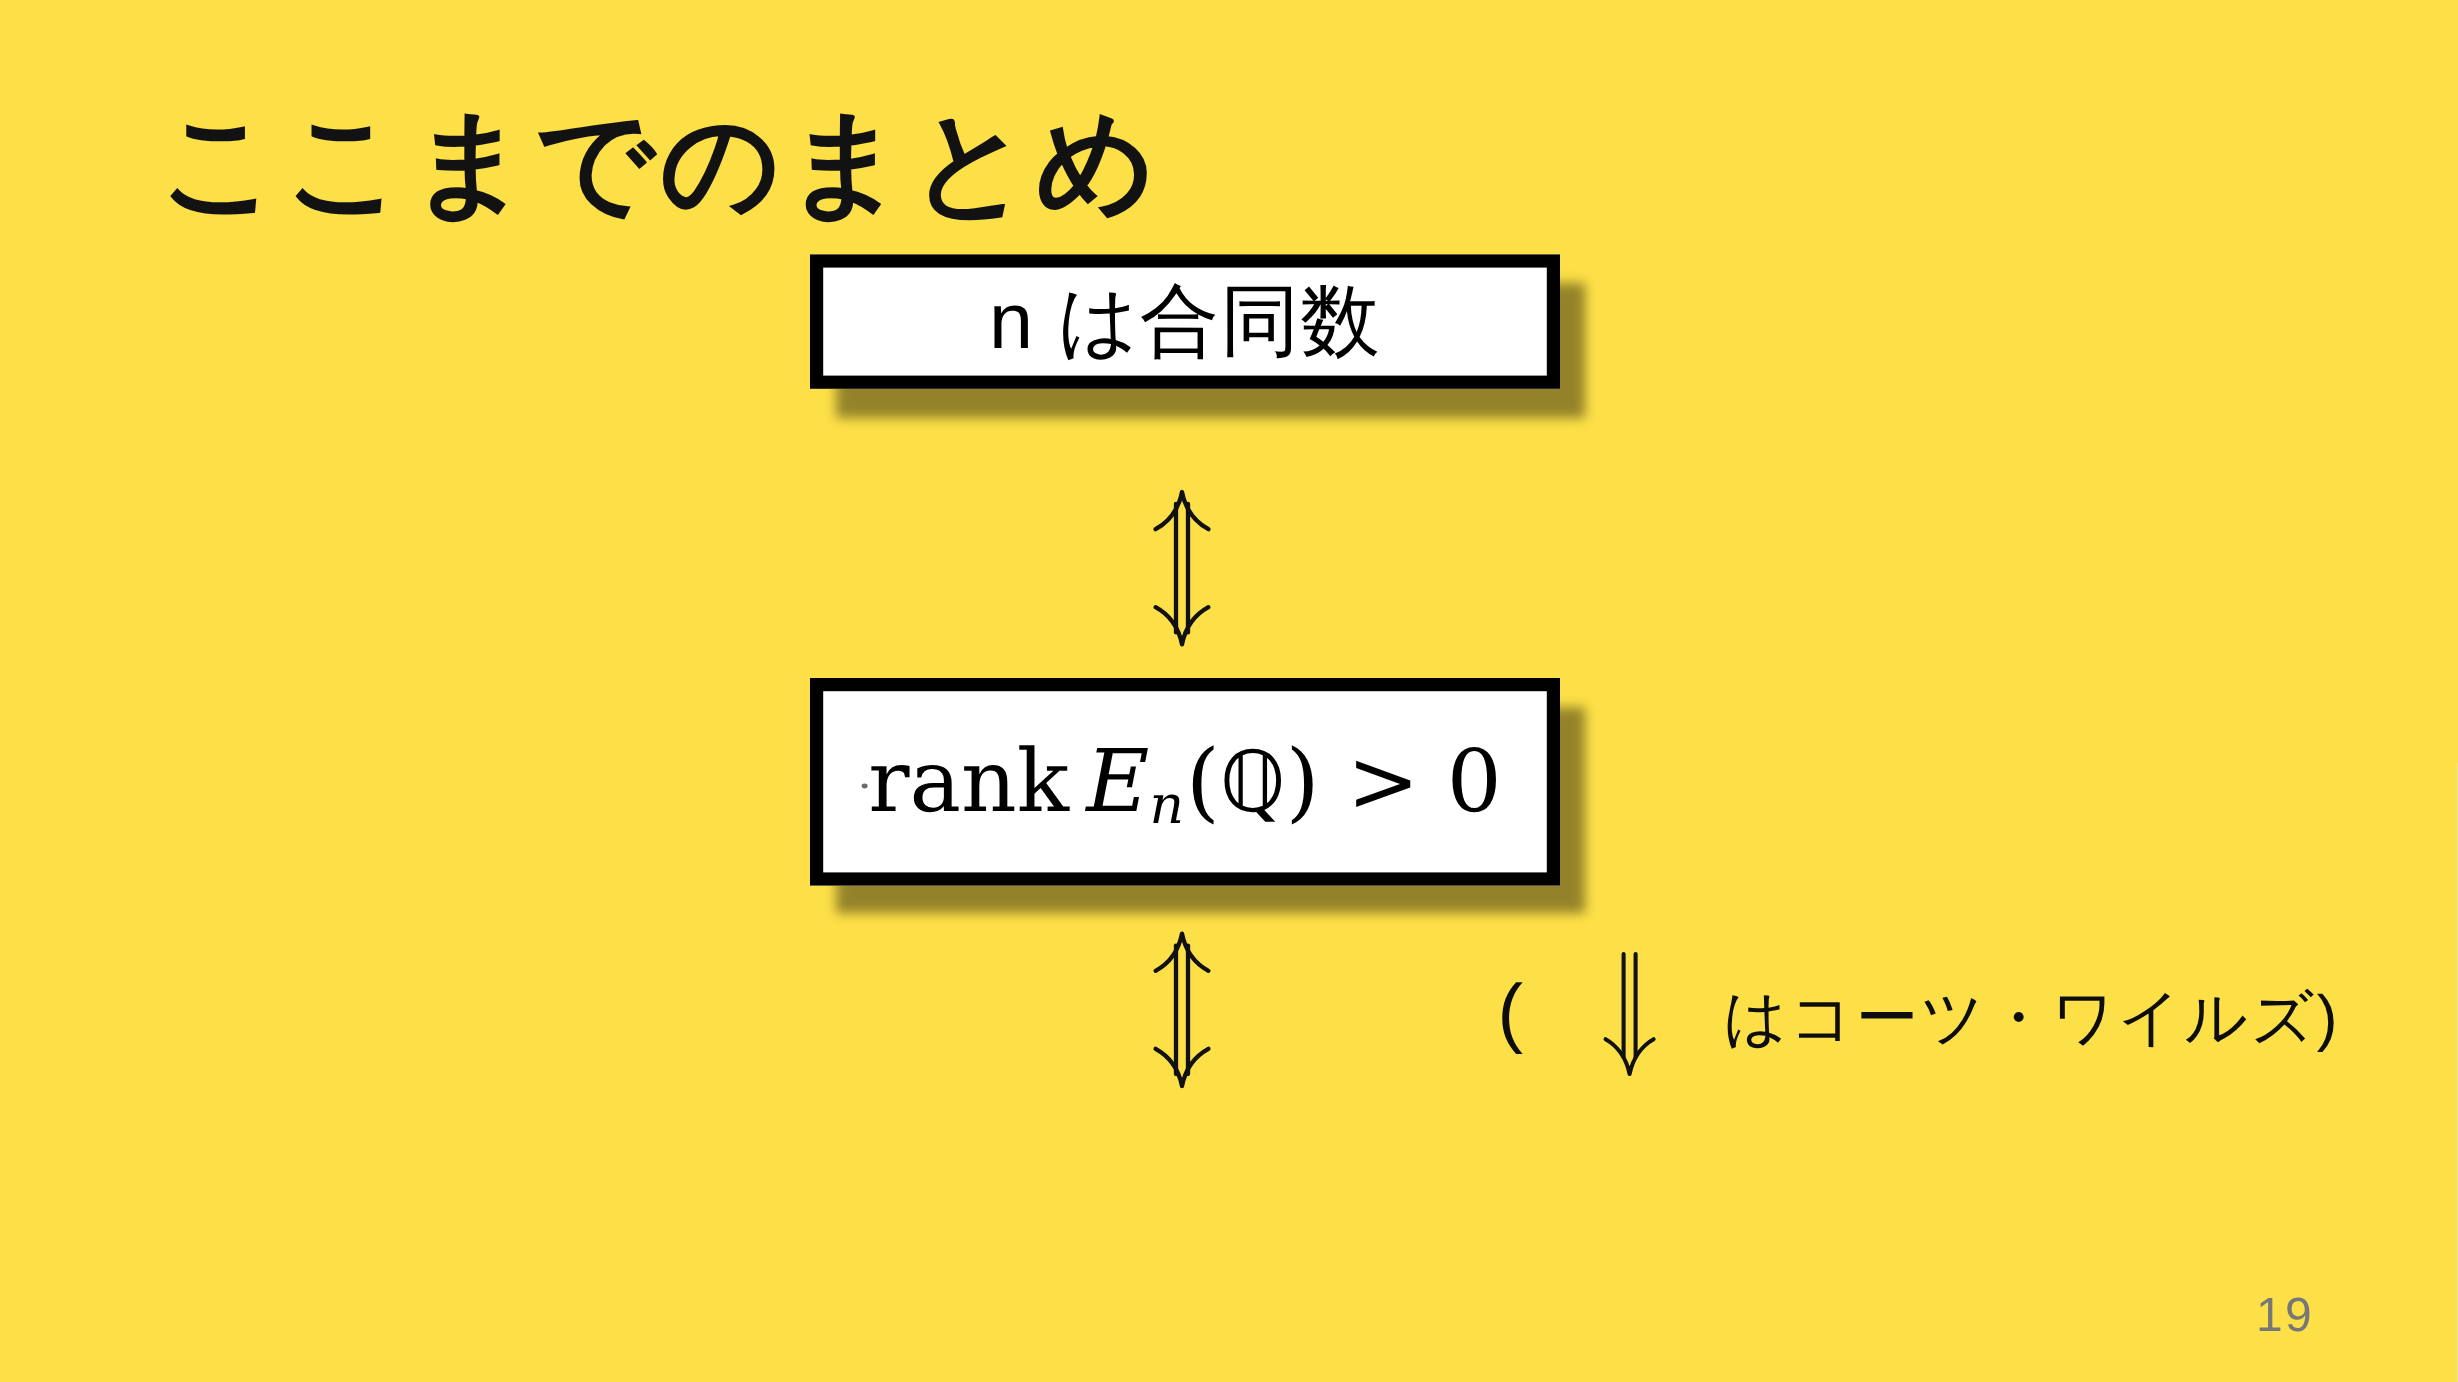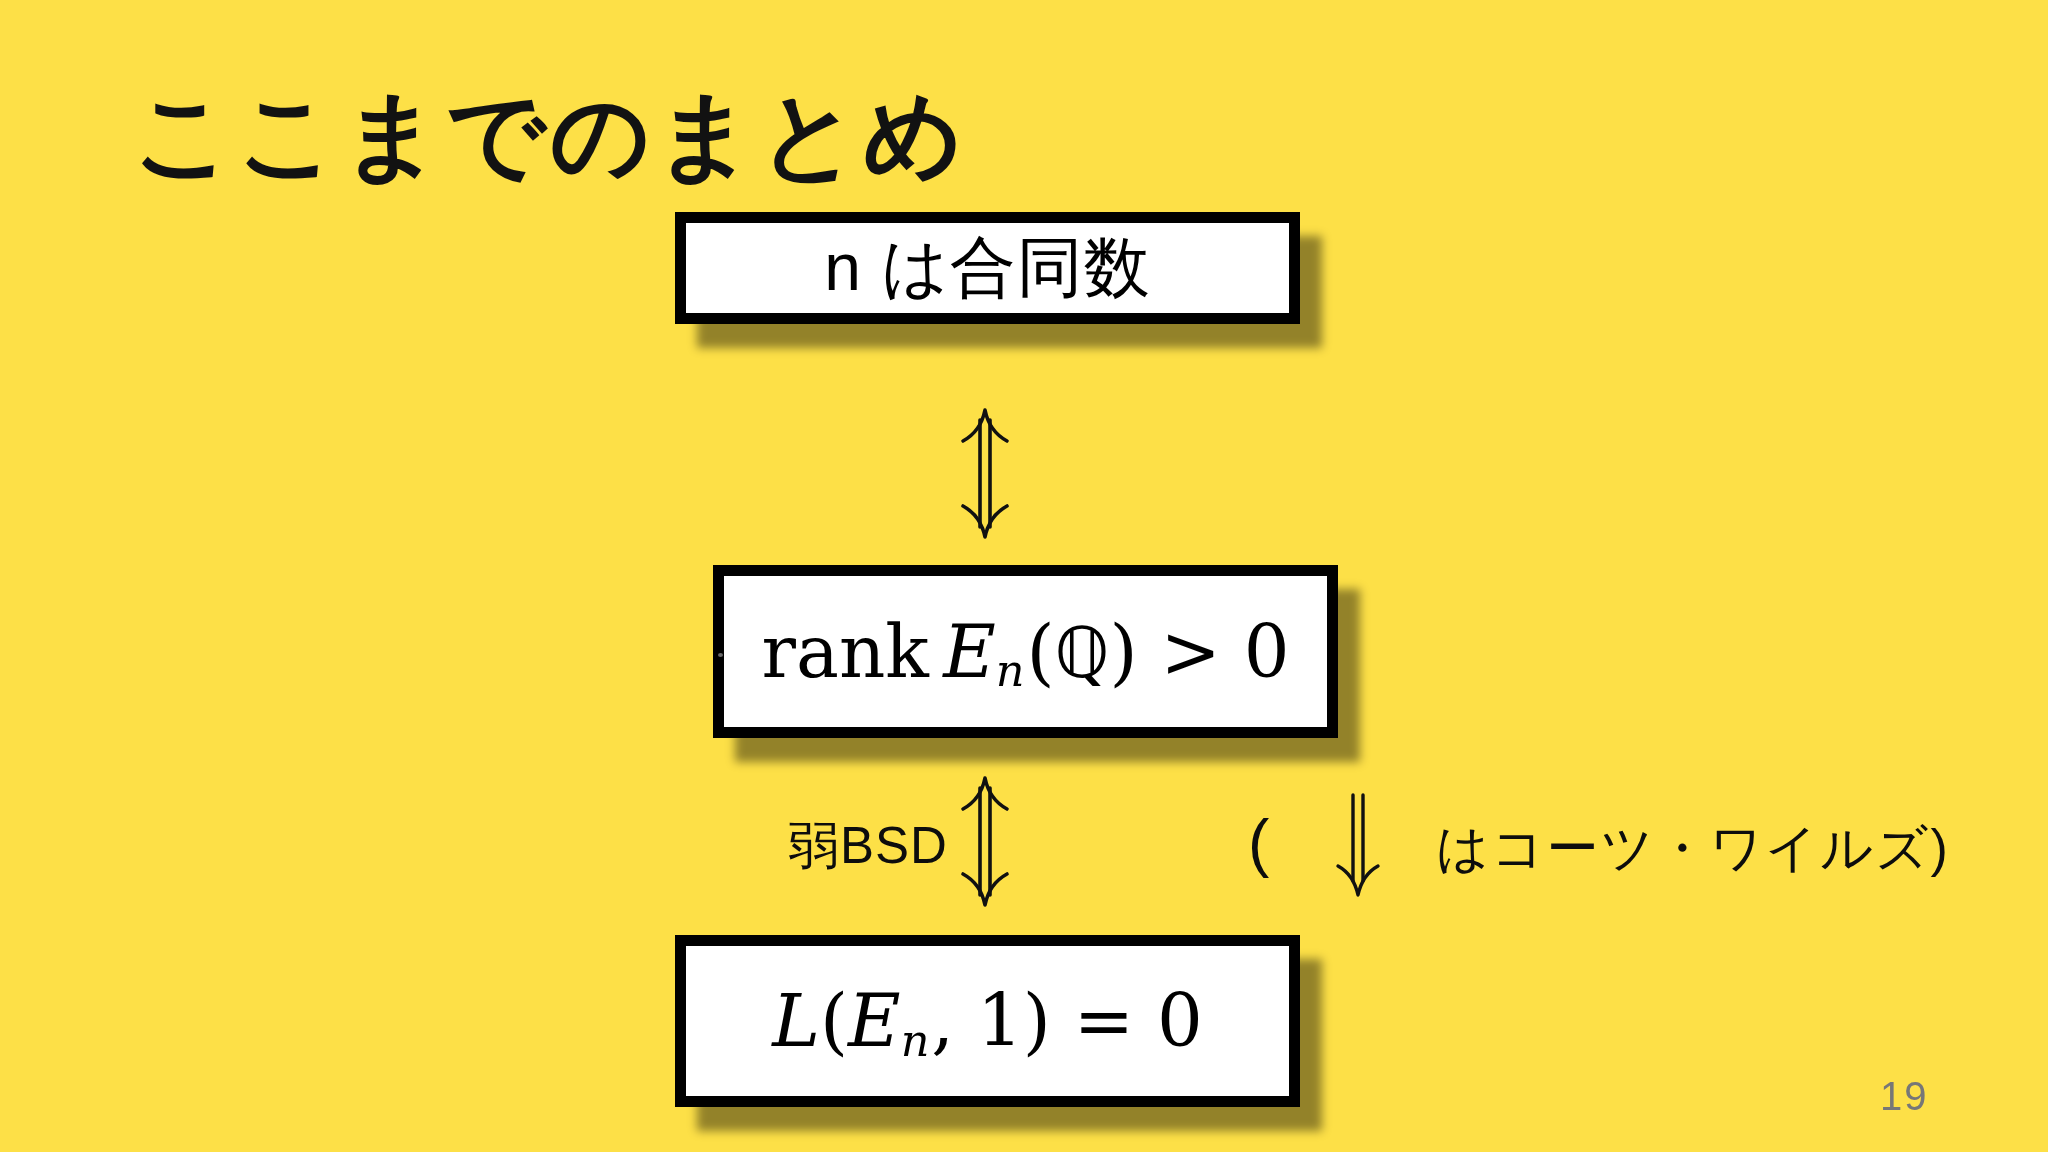--- a/index.html
+++ b/index.html
@@ -19,21 +19,21 @@
   }
   
   .node{
     position:absolute;left:675px;width:625px;
     background:#fff;border:11px solid #000;box-sizing:border-box;
     box-shadow:22px 24px 9px rgba(0,0,0,0.42);
     display:flex;align-items:center;justify-content:center;
     white-space:nowrap;
   }
   .node.n1{top:212px;height:112px;font-size:66px;font-weight:500;letter-spacing:1px;}
-  .node.n2{top:565px;height:173px;margin-left:38px;}
+  .node.n2{top:565px;height:173px;}
   .node.n3{top:935px;height:172px;}
   .math{
     font-family:"DejaVu Serif","Liberation Serif",serif;
     font-size:72px;line-height:1;letter-spacing:0;
   }
   .math .rm{font-style:normal;}
   .math .it{font-style:italic;}
   .math .sp{margin-right:0.20em;}
   .math .sub{font-style:italic;font-size:0.62em;position:relative;top:0.22em;margin-right:0.04em;}
   .math .bb{font-family:"DejaVu Sans",sans-serif;font-size:0.97em;}
@@ -84,42 +84,36 @@
     </svg>
   </div>
 
   <div class="node n2">
     <span class="math">
       <span class="rm sp">rank</span><span class="it">E</span><span class="sub">n</span><span class="rm">(</span><span class="bb">ℚ</span><span class="rm">) &gt; 0</span>
     </span>
   </div>
   <div class="stray-dot"></div>
 
-  <div class="edge-label">弱BSD</div>
 
   <div class="arrow" style="left:955px;top:774px;">
     <svg width="60" height="135" viewBox="0 0 60 135" fill="none" stroke="#111" stroke-width="3.6" stroke-linecap="round" stroke-linejoin="round">
       <path d="M25 14 L25 121"></path>
       <path d="M35 14 L35 121"></path>
       <path d="M8 35 C19 29 27 19 30 4 C33 19 41 29 52 35"></path>
       <path d="M8 100 C19 106 27 116 30 131 C33 116 41 106 52 100"></path>
     </svg>
   </div>
 
   <div class="ann-paren">(</div>
   <div class="arrow" style="left:1334px;top:792px;">
     <svg width="48" height="108" viewBox="0 0 48 108" fill="none" stroke="#111" stroke-width="3.4" stroke-linecap="round" stroke-linejoin="round">
       <path d="M19 3 L19 89"></path>
       <path d="M29 3 L29 89"></path>
       <path d="M4 74 C13 79 21 89 24 103 C27 89 35 79 44 74"></path>
     </svg>
   </div>
   <div class="ann-text">はコーツ・ワイルズ)</div>
 
-  <div class="node n3">
-    <span class="math">
-      <span class="it">L</span><span class="rm">(</span><span class="it">E</span><span class="sub">n</span><span class="rm">, 1) = 0</span>
-    </span>
-  </div>
 
   <div class="page-num">19</div>
 
 </div>
 
 </body></html>

